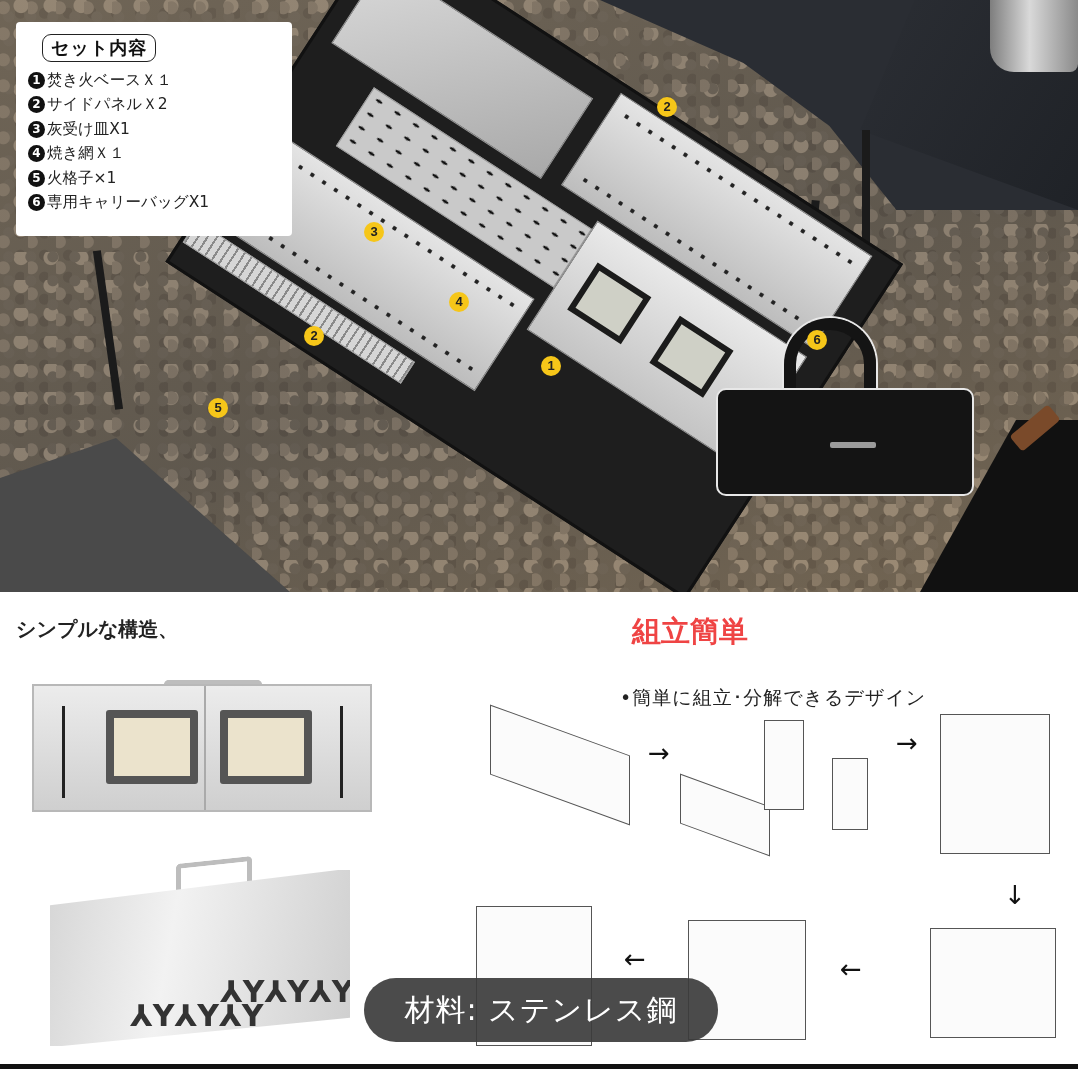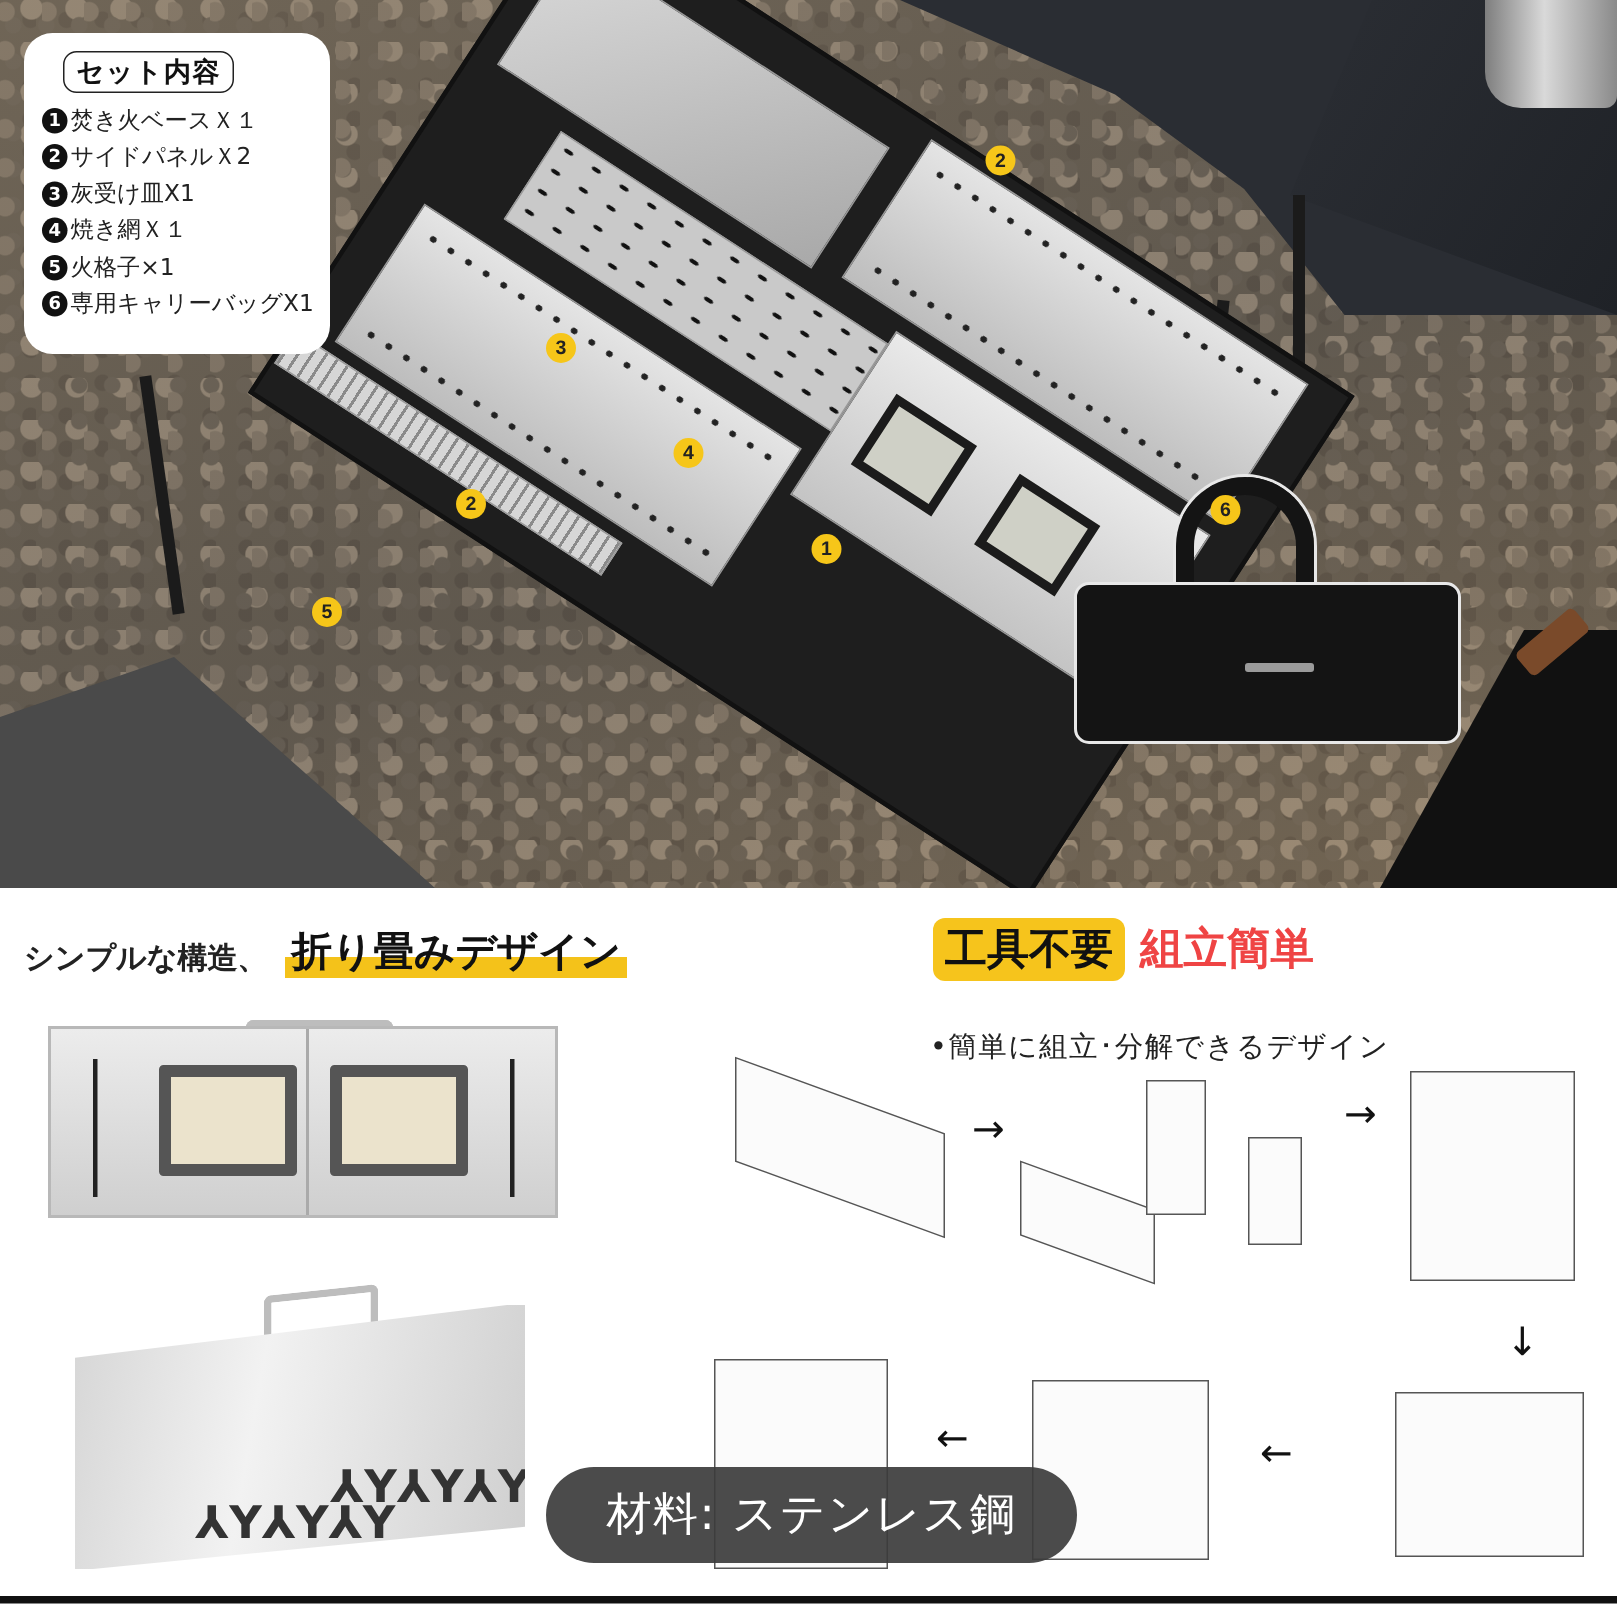--- a/index.html
+++ b/index.html
@@ -59,22 +59,22 @@
     border: 12px solid #141414; border-bottom: none; border-radius: 46px 46px 0 0;
     box-shadow: 0 0 0 2px #e8e8e8; }
   .bag-logo { position: absolute; left: 830px; top: 442px; width: 46px; height: 6px; background: #bdbdbd; border-radius: 2px; opacity: .8; }
 
   
   .chair { position: absolute; left: 920px; top: 420px; width: 160px; height: 172px; background: #111;
     clip-path: polygon(60% 0, 100% 0, 100% 100%, 0 100%); }
   .chair-strap { position: absolute; left: 1010px; top: 418px; width: 50px; height: 20px; background: #7a4a2a; transform: rotate(-40deg); border-radius: 4px; }
 
   
-  .legend { position: absolute; left: 16px; top: 22px; width: 204px; height: 214px; background: #fff;
-    border-radius: 19px; padding: 10px 12px; }
+  .legend { position: absolute; left: 16px; top: 22px; width: 276px; height: 214px; background: #fff;
+    border-radius: 4px; padding: 10px 12px; }
   .legend-title { display: inline-block; border: 1.5px solid #222; border-radius: 9px; padding: 1px 8px;
     font-size: 18px; font-weight: bold; margin: 2px 0 6px 14px; letter-spacing: 1px; }
   .legend-item { display: flex; align-items: center; font-size: 15.5px; height: 24.5px; color: #222; white-space: nowrap; }
   .legend-num { display: inline-block; width: 17px; height: 17px; border-radius: 50%; background: #111; color: #fff;
     font-size: 12px; font-weight: bold; text-align: center; line-height: 17px; margin-right: 2px; flex: 0 0 17px; }
 
   
   .sec-left-title { position: absolute; left: 16px; top: 616px; display: flex; align-items: flex-end; }
   .sec-left-title .plain { font-size: 20px; font-weight: bold; color: #222; }
   .sec-left-title .strong { font-size: 27px; font-weight: bold; color: #111; margin-left: 12px;
@@ -182,40 +182,38 @@
     </div>
     <div class="legend-item">
       <span class="legend-num">6</span>
       <span>専用キャリーバッグX1</span>
     </div>
   </div>
 </div>
 
 <div class="sec-left-title">
   <span class="plain">シンプルな構造、</span>
-  <span class="strong">折り畳みデザイン</span>
 </div>
 
 <div class="handle" style="left:164px;top:680px;width:98px;height:22px"></div>
 <div class="prod-open">
   <div class="slit" style="left:28px;top:20px"></div>
   <div class="slit" style="left:306px;top:20px"></div>
   <div class="glass" style="left:72px;top:24px"></div>
   <div class="glass" style="left:186px;top:24px"></div>
   <div style="position:absolute;left:170px;top:0;width:2px;height:124px;background:#aaa"></div>
 </div>
 
 <div class="handle" style="left:176px;top:860px;width:76px;height:28px;transform:skewY(-6deg)"></div>
 <div class="prod-closed">
   <span class="y-vent" style="left:80px;top:128px">⅄Y⅄Y⅄Y</span>
   <span class="y-vent" style="left:170px;top:104px">⅄Y⅄Y⅄Y</span>
 </div>
 
 <div class="sec-right-title">
-  <span class="tag-yellow">工具不要</span>
   <span class="big">組立簡単</span>
 </div>
 <div class="sub">•簡単に組立･分解できるデザイン</div>
 
 <div class="dia" style="left:490px;top:730px;width:140px;height:70px;transform:skewY(20deg)"></div>
 <span class="arrow" style="left:648px;top:738px">→</span>
 <div class="dia" style="left:680px;top:790px;width:90px;height:50px;transform:skewY(20deg)"></div>
 <div class="dia" style="left:764px;top:720px;width:40px;height:90px"></div>
 <div class="dia" style="left:832px;top:758px;width:36px;height:72px"></div>
 <span class="arrow" style="left:896px;top:728px">→</span>

